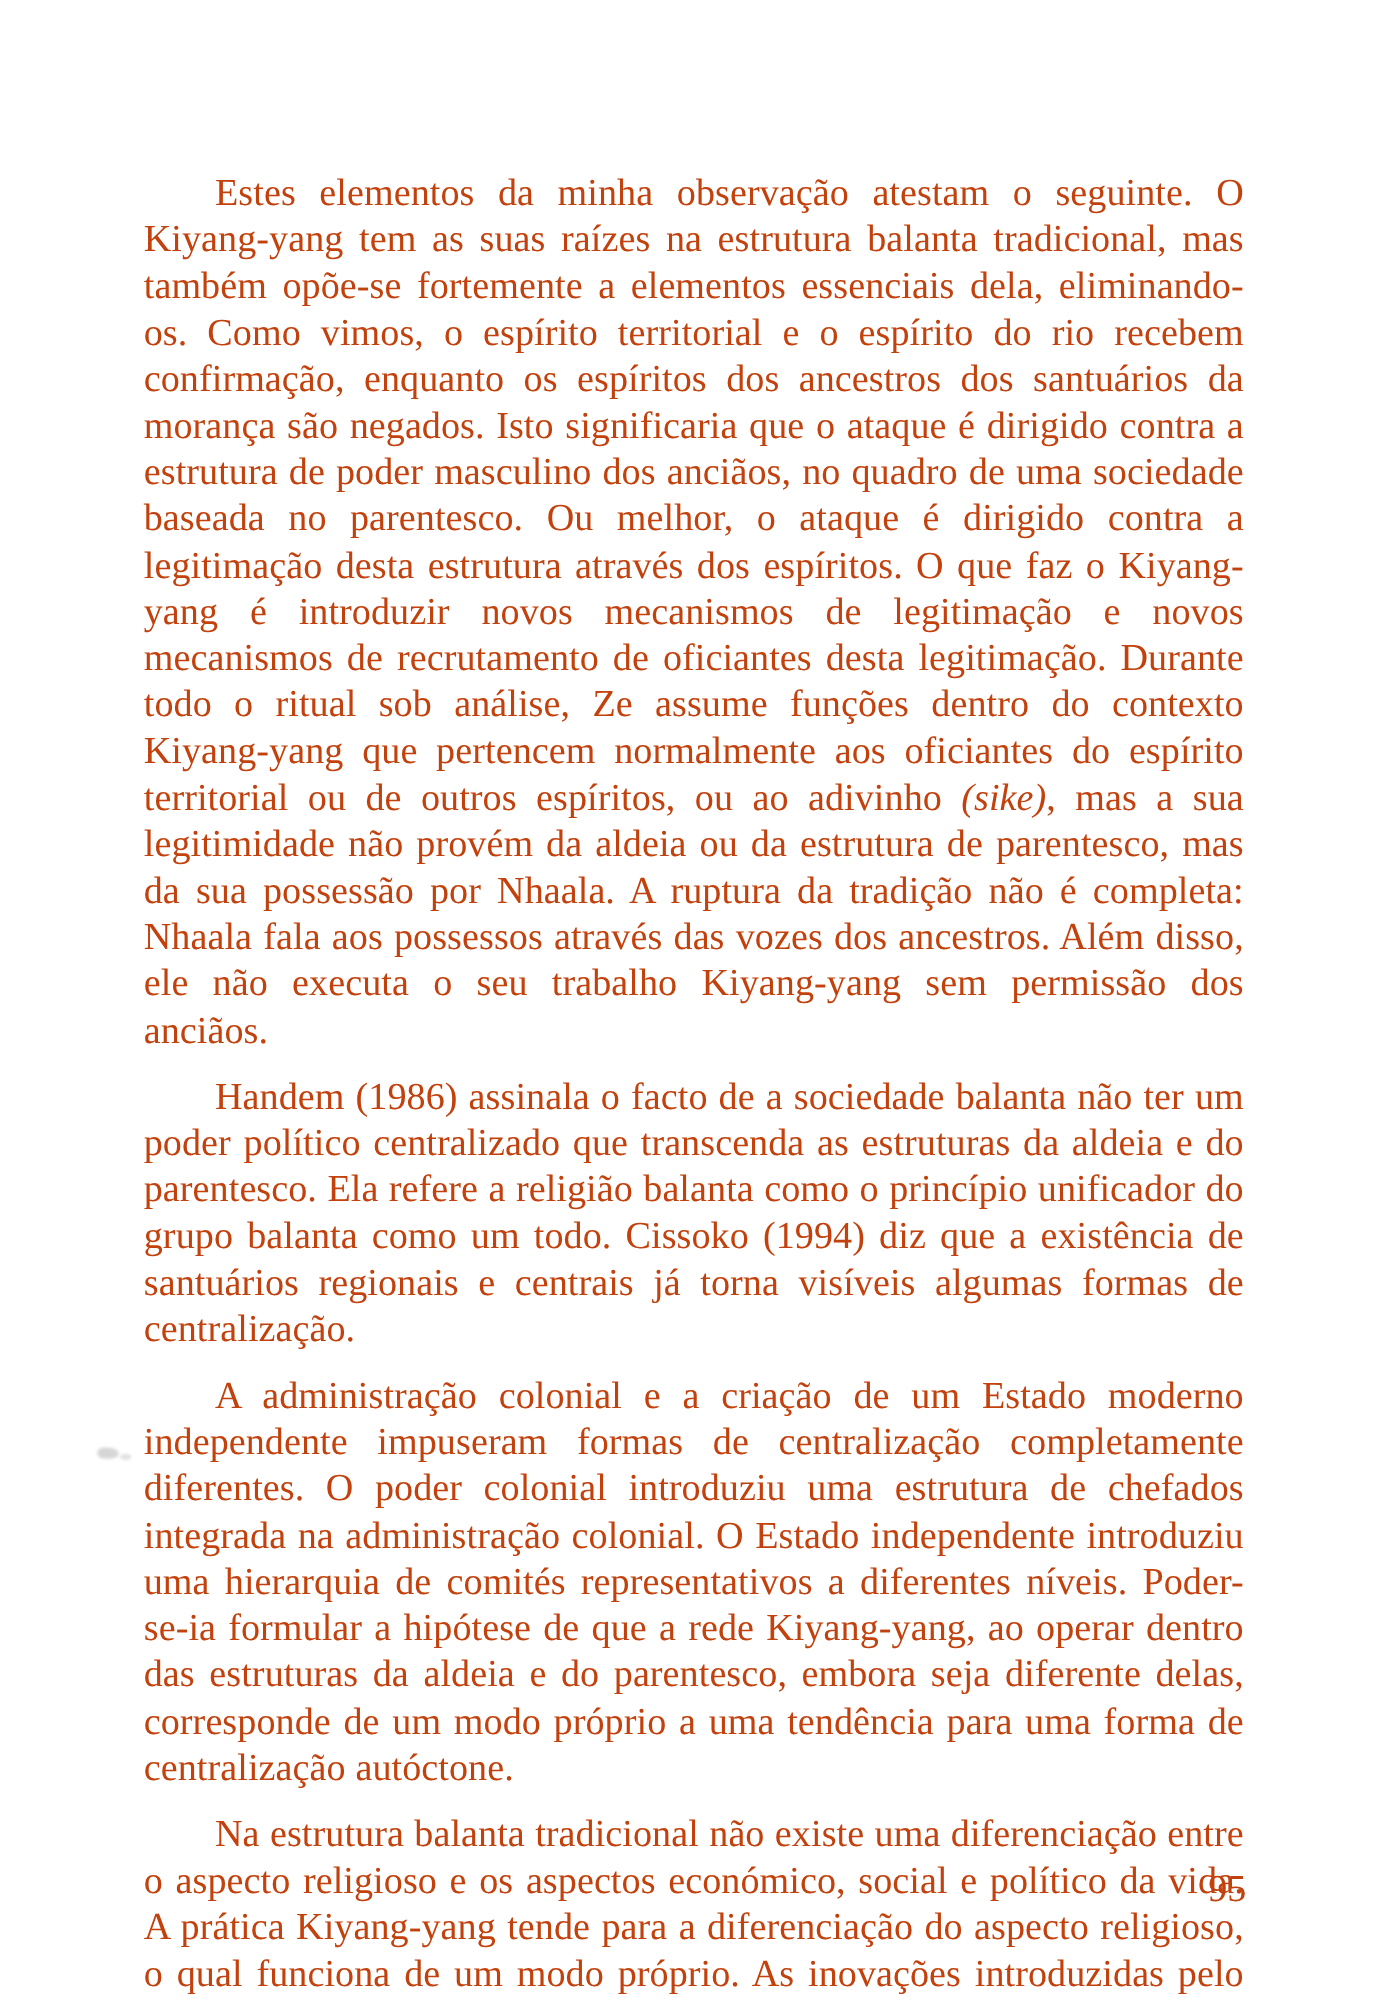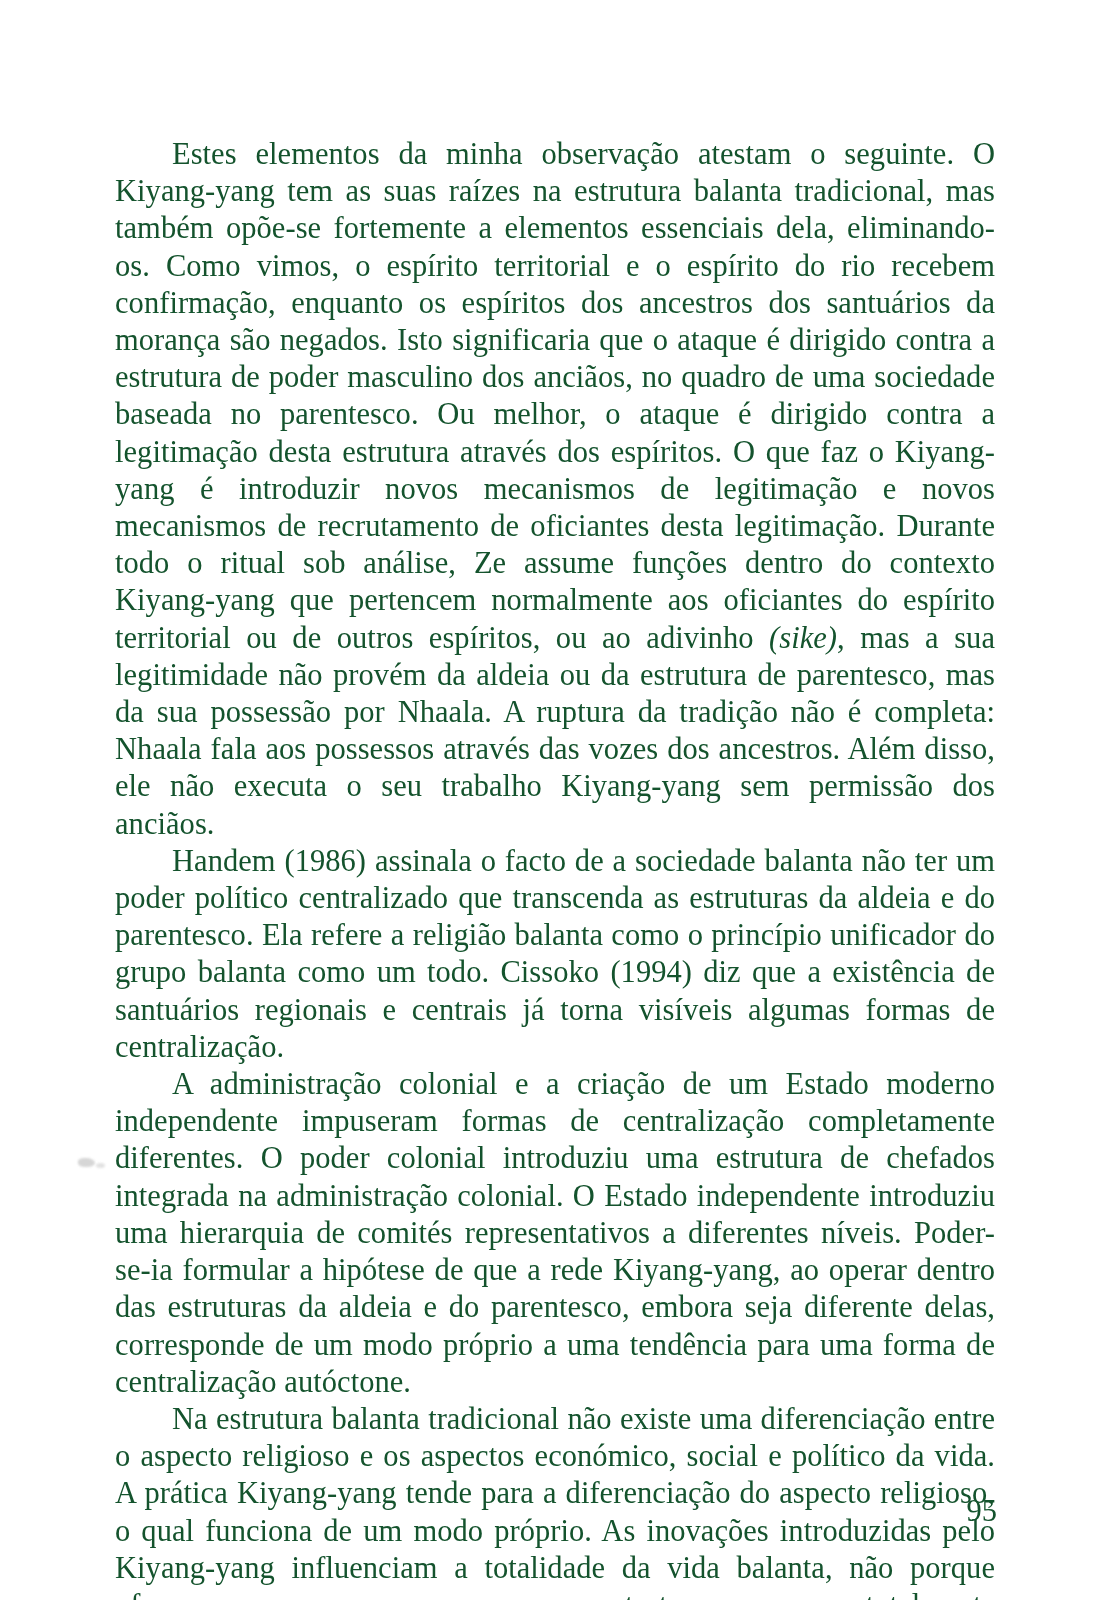--- a/index.html
+++ b/index.html
@@ -7,21 +7,21 @@
     padding: 0;
     background: #ffffff;
   }
   .page {
     position: relative;
     width: 1109px;
     height: 1600px;
     background: #ffffff;
     overflow: hidden;
     font-family: "Liberation Serif", "DejaVu Serif", serif;
-    color: #14532d;
+    color: #c2410c;
   }
   
   .margin-smudge {
     position: absolute;
     left: 78px;
     top: 1158px;
     width: 17px;
     height: 9px;
     background: #c9c9c9;
     border-radius: 40% 60% 50% 45%;
@@ -52,21 +52,21 @@
     text-justify: inter-word;
     text-indent: 57px;
     font-size: 30.5px;
     line-height: 37.2px;
     letter-spacing: 0.05px;
     word-spacing: 0.2px;
     
     -webkit-font-smoothing: none;
   }
   p.para + p.para {
-    margin-top: 0;
+    margin-top: 16px;
   }
   p.para.last-open {
     text-align: justify;
   }
   
   p.para.last-open::after {
     content: "";
     display: inline-block;
     width: 100%;
   }

